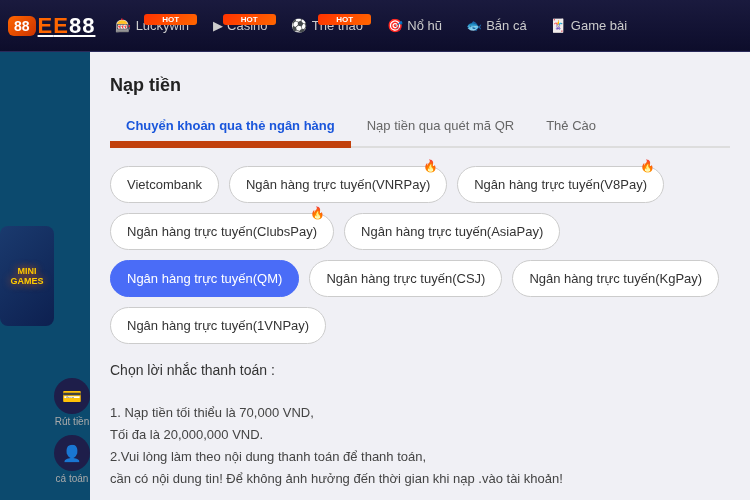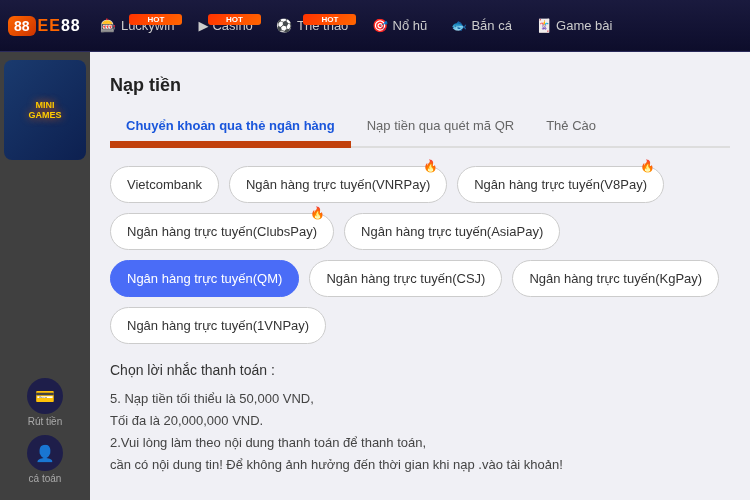--- a/index.html
+++ b/index.html
@@ -30,23 +30,24 @@
       background: linear-gradient(135deg, #ff6600, #cc3300);
       color: white;
       font-weight: bold;
       font-size: 14px;
       border-radius: 6px;
       padding: 2px 6px;
       margin-right: 2px;
     }
     .logo-ee88 {
       color: white;
-      font-size: 16px;
+      font-size: 22px;
       font-weight: 900;
       letter-spacing: 1px;
+      text-decoration: underline;
     }
     .logo-ee88 .e1 { color: #ff6600; }
     .logo-ee88 .e2 { color: #ff6600; }
 
     .nav-items {
       display: flex;
       align-items: center;
       flex: 1;
       gap: 4px;
     }
@@ -74,23 +75,23 @@
       right: 2px;
     }
 
     
     .left-sidebar {
       position: absolute;
       left: 0;
       top: 52px;
       width: 90px;
       height: 448px;
-      background: #404040;
-      display: flex;
-      flex-direction: column;
+      background: #0c4a6e;
+      display: flex;
+      flex-direction: row;
       align-items: center;
       padding-top: 8px;
     }
     .sidebar-banner {
       width: 82px;
       height: 100px;
       background: linear-gradient(135deg, #1a3a6e, #0d2050);
       border-radius: 8px;
       margin-bottom: 8px;
       display: flex;
@@ -201,21 +202,21 @@
       position: absolute;
       top: -8px;
       right: 8px;
       font-size: 12px;
     }
 
     
     .info-label {
       font-size: 14px;
       color: #333;
-      margin-bottom: 10px;
+      margin-bottom: 24px;
       font-weight: 500;
     }
     .info-text {
       font-size: 13px;
       color: #444;
       line-height: 1.7;
     }
 
     
     .flame { color: #ff4400; font-size: 13px; }
@@ -317,18 +318,18 @@
     <div class="payment-btn">
       <span>Ngân hàng trực tuyến(KgPay)</span>
     </div>
     <div class="payment-btn">
       <span>Ngân hàng trực tuyến(1VNPay)</span>
     </div>
   </div>
 
   <div class="info-label">Chọn lời nhắc thanh toán :</div>
   <div class="info-text">
-    <div>5. Nạp tiền tối thiểu là 50,000 VND,</div>
+    <div>1. Nạp tiền tối thiểu là 70,000 VND,</div>
     <div>Tối đa là 20,000,000 VND.</div>
     <div>2.Vui lòng làm theo nội dung thanh toán để thanh toán,</div>
     <div>cần có nội dung tin! Để không ảnh hưởng đến thời gian khi nạp .vào tài khoản!</div>
   </div>
 </div>
 
 </body></html>

